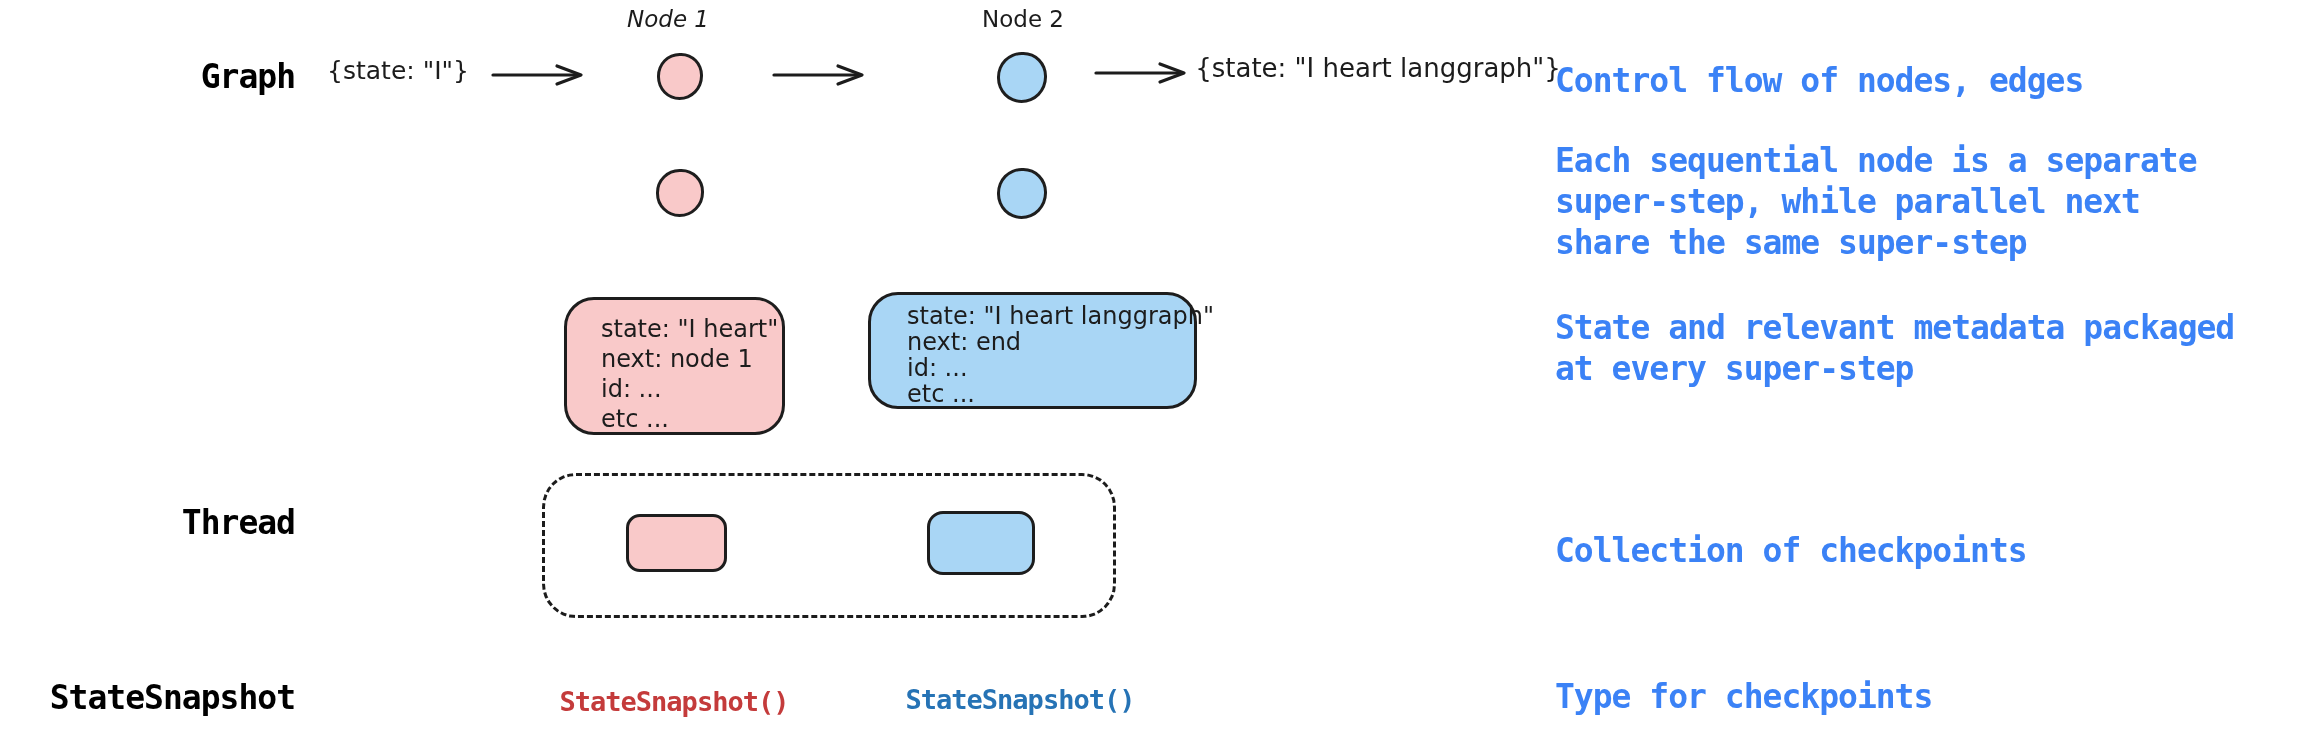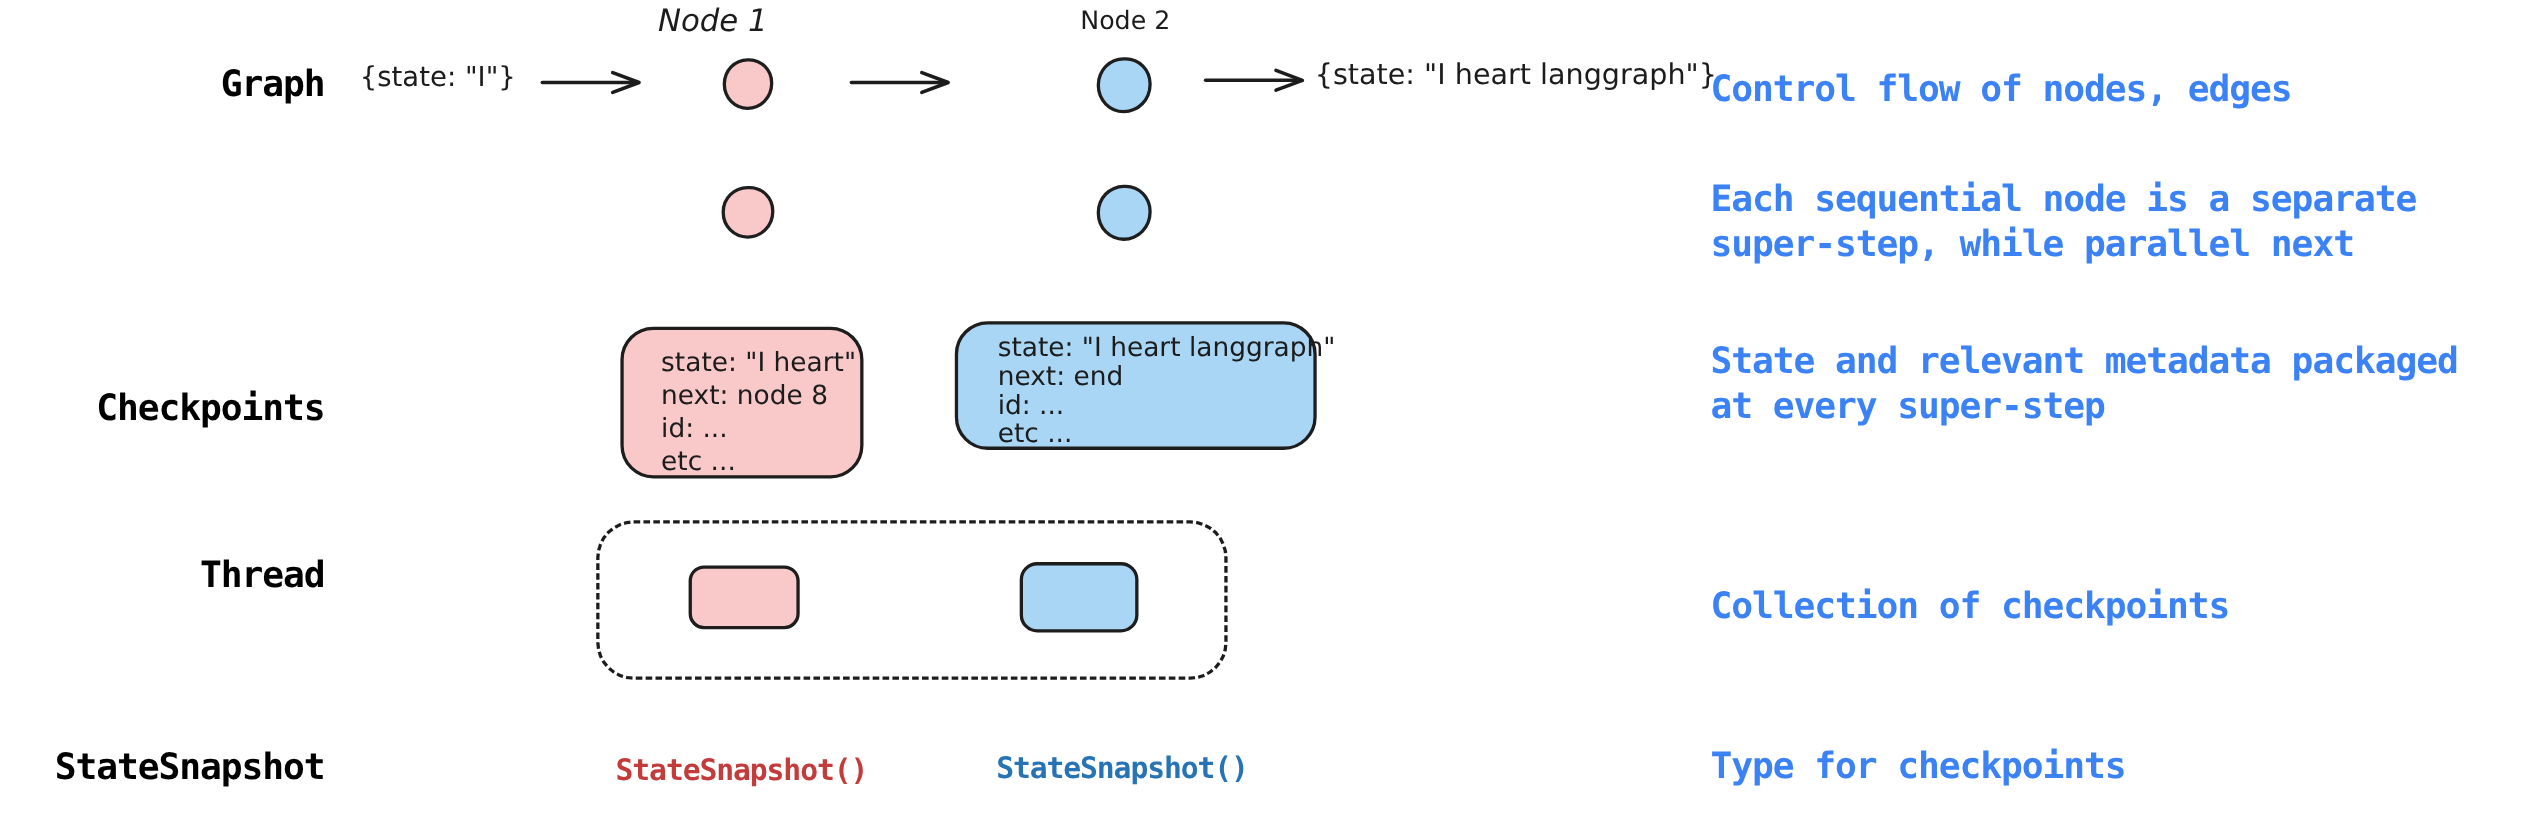--- a/index.html
+++ b/index.html
@@ -107,32 +107,31 @@
     letter-spacing: -1px;
     white-space: nowrap;
   }
 </style>
 </head>
 <body>
 
 <div class="stage">
 
   <div class="row-label" style="top:76px">Graph</div>
-  <div class="row-label" style="top:370px">Checkpoints</div>
   <div class="row-label" style="top:522px">Thread</div>
   <div class="row-label" style="top:697px">StateSnapshot</div>
 
   <div class="hand centered" style="left:398px; top:70px; font-size:25px">{state: "I"}</div>
 
   <svg class="arrow-svg" style="left:491px; top:63px" width="100" height="24" viewBox="0 0 100 24">
     <line x1="2" y1="12" x2="86" y2="12"></line>
     <polyline points="66,3 90,12 66,21"></polyline>
   </svg>
 
-  <div class="hand centered" style="left:648px; top:19px; font-size:28px; font-style:italic">Node 1</div>
+  <div class="hand centered" style="left:668px; top:19px; font-size:23px; font-style:italic">Node 1</div>
   <div class="circle fill-pink" style="left:657px; top:53px; width:46px; height:47px"></div>
 
   <svg class="arrow-svg" style="left:772px; top:63px" width="100" height="24" viewBox="0 0 100 24">
     <line x1="2" y1="12" x2="86" y2="12"></line>
     <polyline points="66,3 90,12 66,21"></polyline>
   </svg>
 
   <div class="hand centered" style="left:1023px; top:19px; font-size:23px; ">Node 2</div>
   <div class="circle fill-blue" style="left:997px; top:52px; width:50px; height:51px"></div>
 
@@ -141,21 +140,21 @@
     <polyline points="66,3 90,12 66,21"></polyline>
   </svg>
 
   <div class="hand centered" style="left:1378px; top:68px; font-size:26px">{state: "I heart langgraph"}</div>
 
   <div class="circle fill-pink" style="left:656px; top:169px; width:48px; height:48px"></div>
   <div class="circle fill-blue" style="left:997px; top:168px; width:50px; height:51px"></div>
 
   <div class="chkbox fill-pink" style="left:564px; top:297px; width:221px; height:138px; padding:14px 18px 0 34px; font-size:24px; line-height:30px">
     <span class="line">state: "I heart"</span>
-    <span class="line">next: node 8</span>
+    <span class="line">next: node 1</span>
     <span class="line">id: ...</span>
     <span class="line">etc ...</span>
   </div>
 
   <div class="chkbox fill-blue" style="left:868px; top:292px; width:329px; height:117px; padding:8px 18px 0 36px; font-size:24px; line-height:26px">
     <span class="line">state: "I heart langgraph"</span>
     <span class="line">next: end</span>
     <span class="line">id: ...</span>
     <span class="line">etc ...</span>
   </div>
@@ -167,20 +166,21 @@
   <div class="snapshot" style="left:674px; top:701px; color:#c43b3b">StateSnapshot()</div>
   <div class="snapshot" style="left:1020px; top:699px; color:#2673b5">StateSnapshot()</div>
 
   <div class="desc" style="top:80px">
     <div>Control flow of nodes, edges</div>
   </div>
 
   <div class="desc" style="top:201px">
     <div>Each sequential node is a separate</div>
     <div>super-step, while parallel next</div>
+    <div>share the same super-step</div>
   </div>
 
   <div class="desc" style="top:348px">
     <div>State and relevant metadata packaged</div>
     <div>at every super-step</div>
   </div>
 
   <div class="desc" style="top:550px">
     <div>Collection of checkpoints</div>
   </div>

